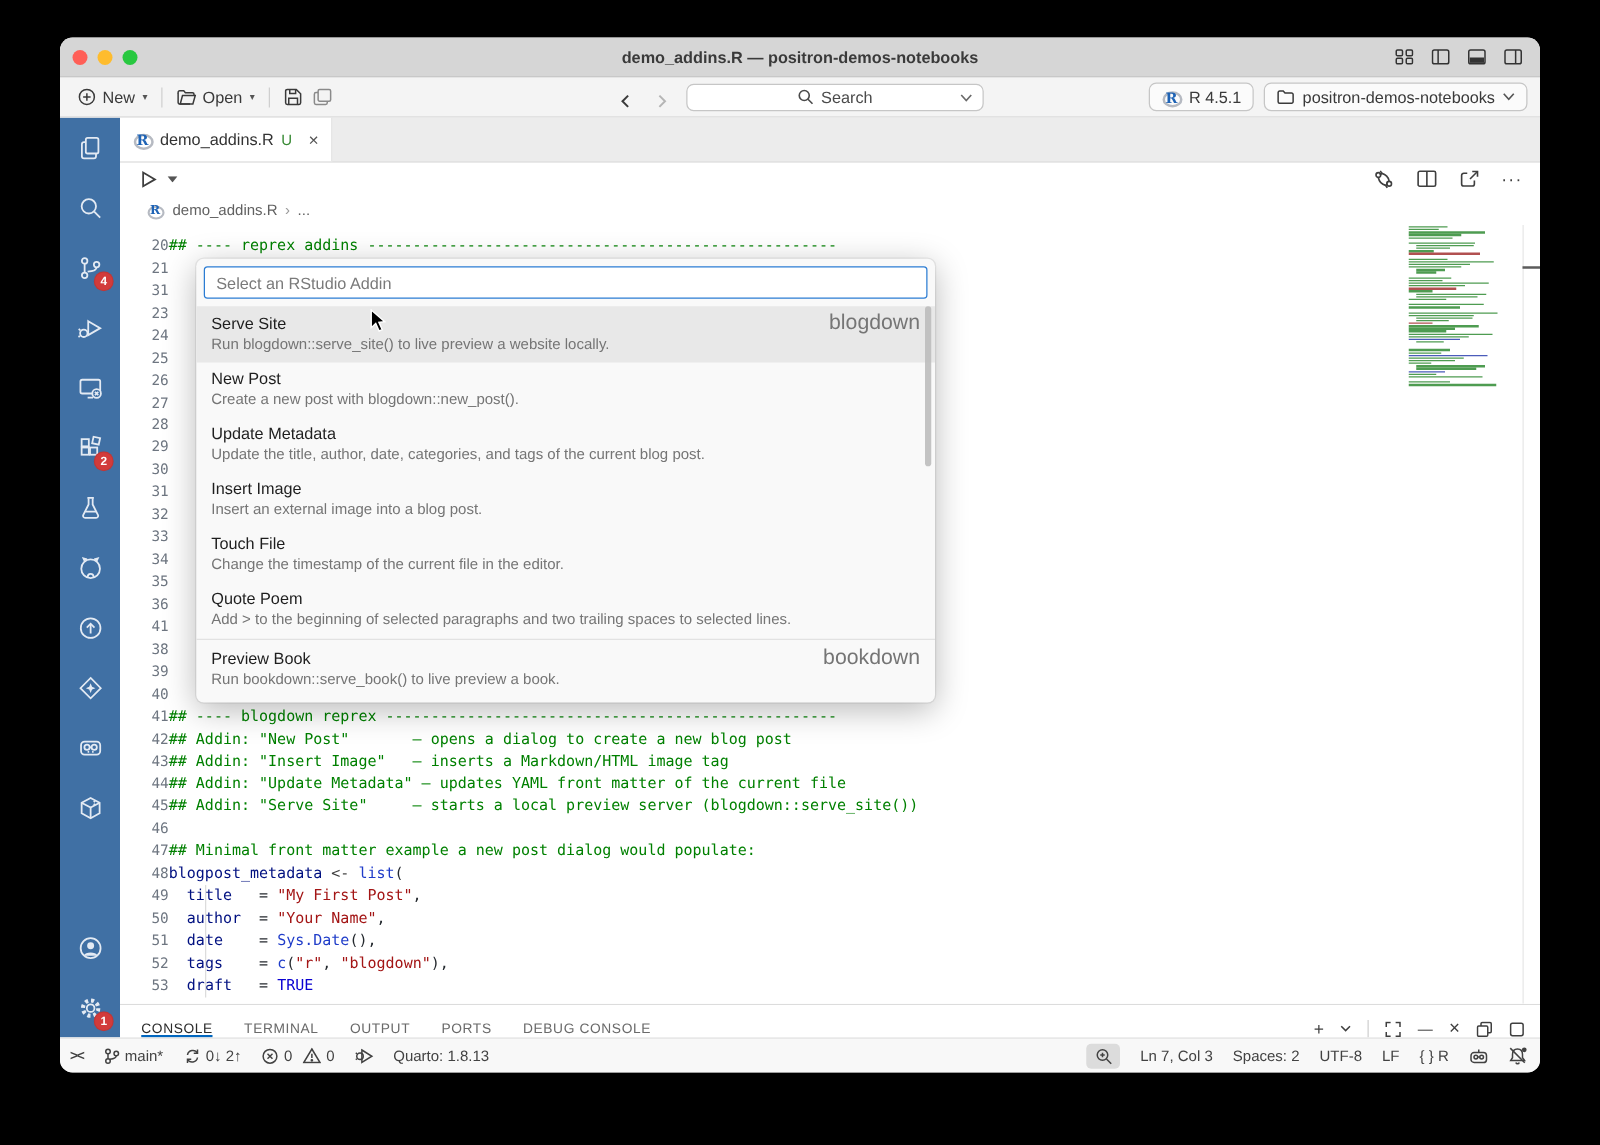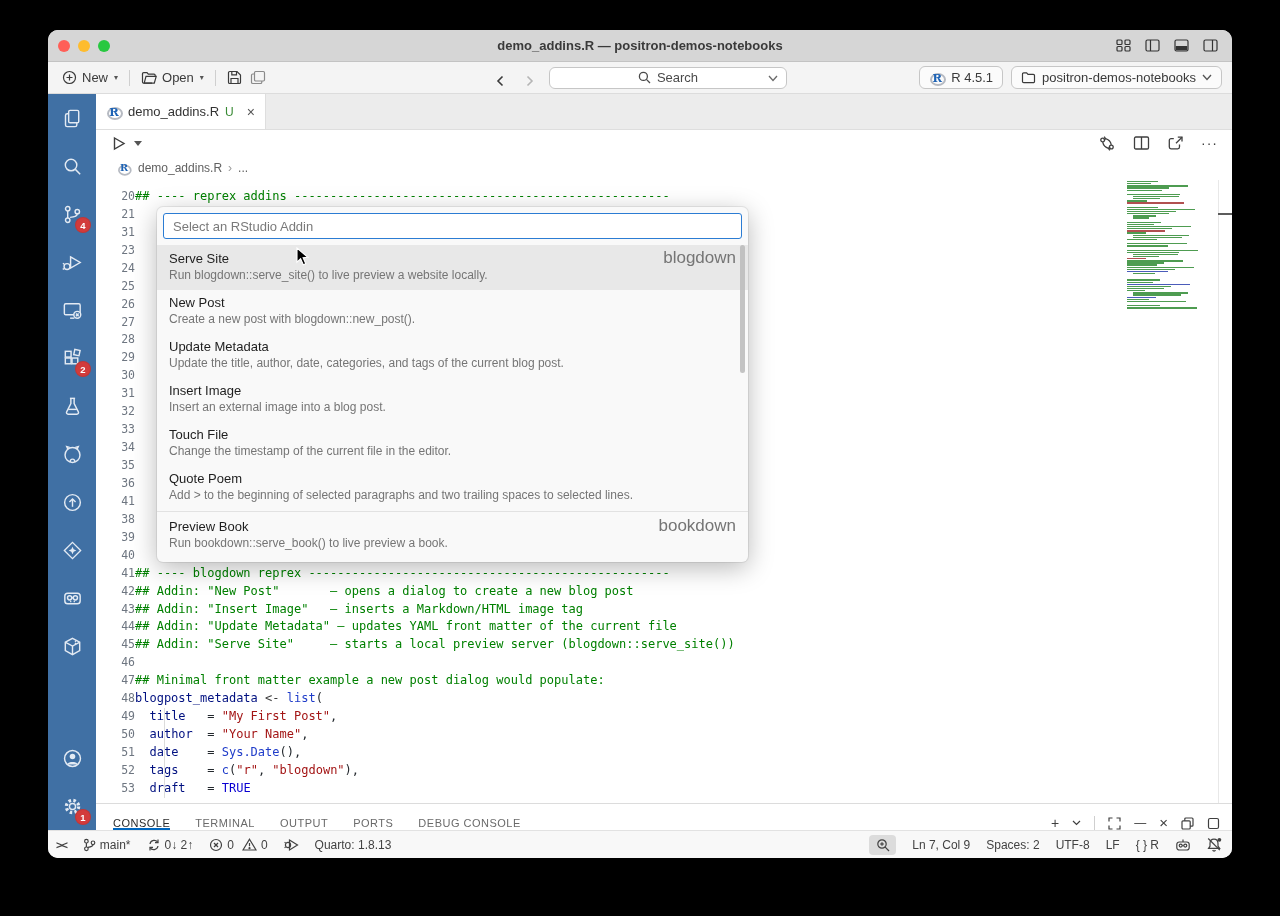--- a/index.html
+++ b/index.html
@@ -628,21 +628,21 @@
     </div>
     <div class="sright">
       <span class="zoombox">
         <svg width="14" height="14" viewBox="0 0 14 14" fill="none" stroke="#424242" stroke-width="1.2">
             <circle cx="6" cy="6" r="4.2"></circle>
             <line x1="9.2" y1="9.2" x2="13" y2="13"></line>
             <line x1="6" y1="4.2" x2="6" y2="7.8"></line>
             <line x1="4.2" y1="6" x2="7.8" y2="6"></line>
           </svg>
       </span>
-      <span class="sitem">Ln 7, Col 9</span>
+      <span class="sitem">Ln 7, Col 3</span>
       <span class="sitem">Spaces: 2</span>
       <span class="sitem">UTF-8</span>
       <span class="sitem">LF</span>
       <span class="sitem">{ } R</span>
       <span class="sitem">
         <svg width="16" height="14" viewBox="0 0 16 14" fill="none" stroke="#424242" stroke-width="1.2">
             <rect x="1.8" y="4" width="12.4" height="8" rx="2.5"></rect>
             <circle cx="5.7" cy="7.6" r="1.5"></circle>
             <circle cx="10.3" cy="7.6" r="1.5"></circle>
             <path d="M7.4 7.6 H8.6"></path>

